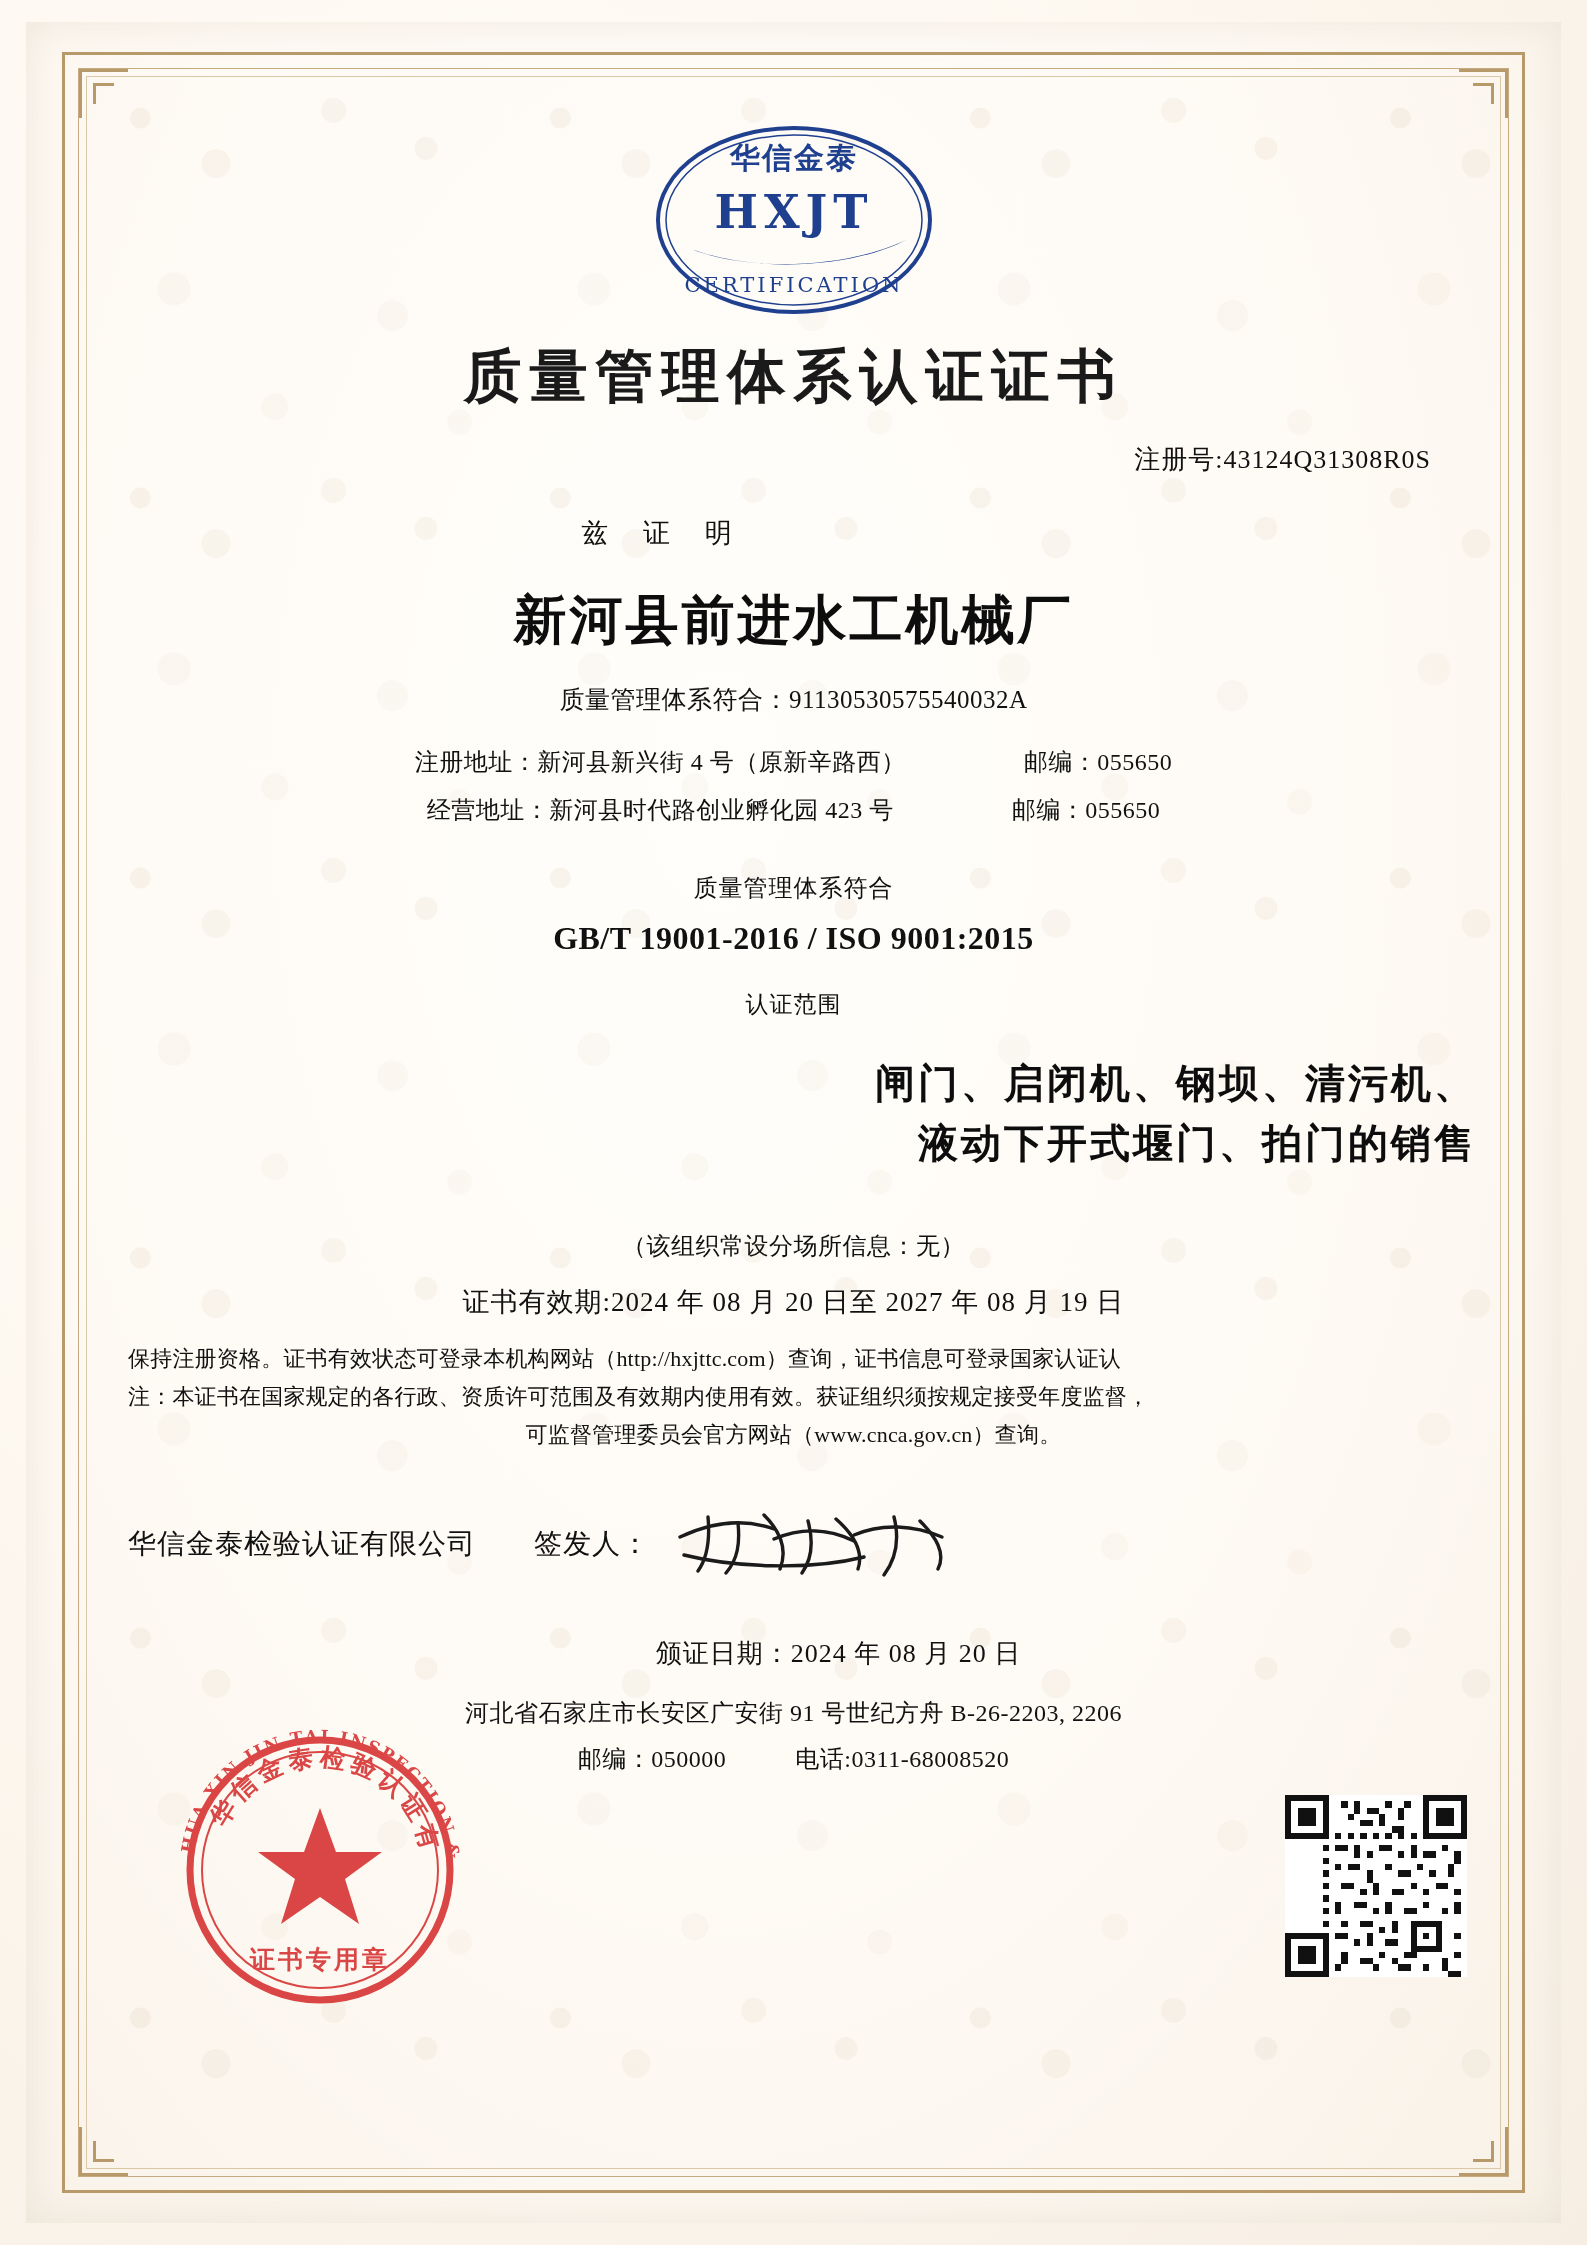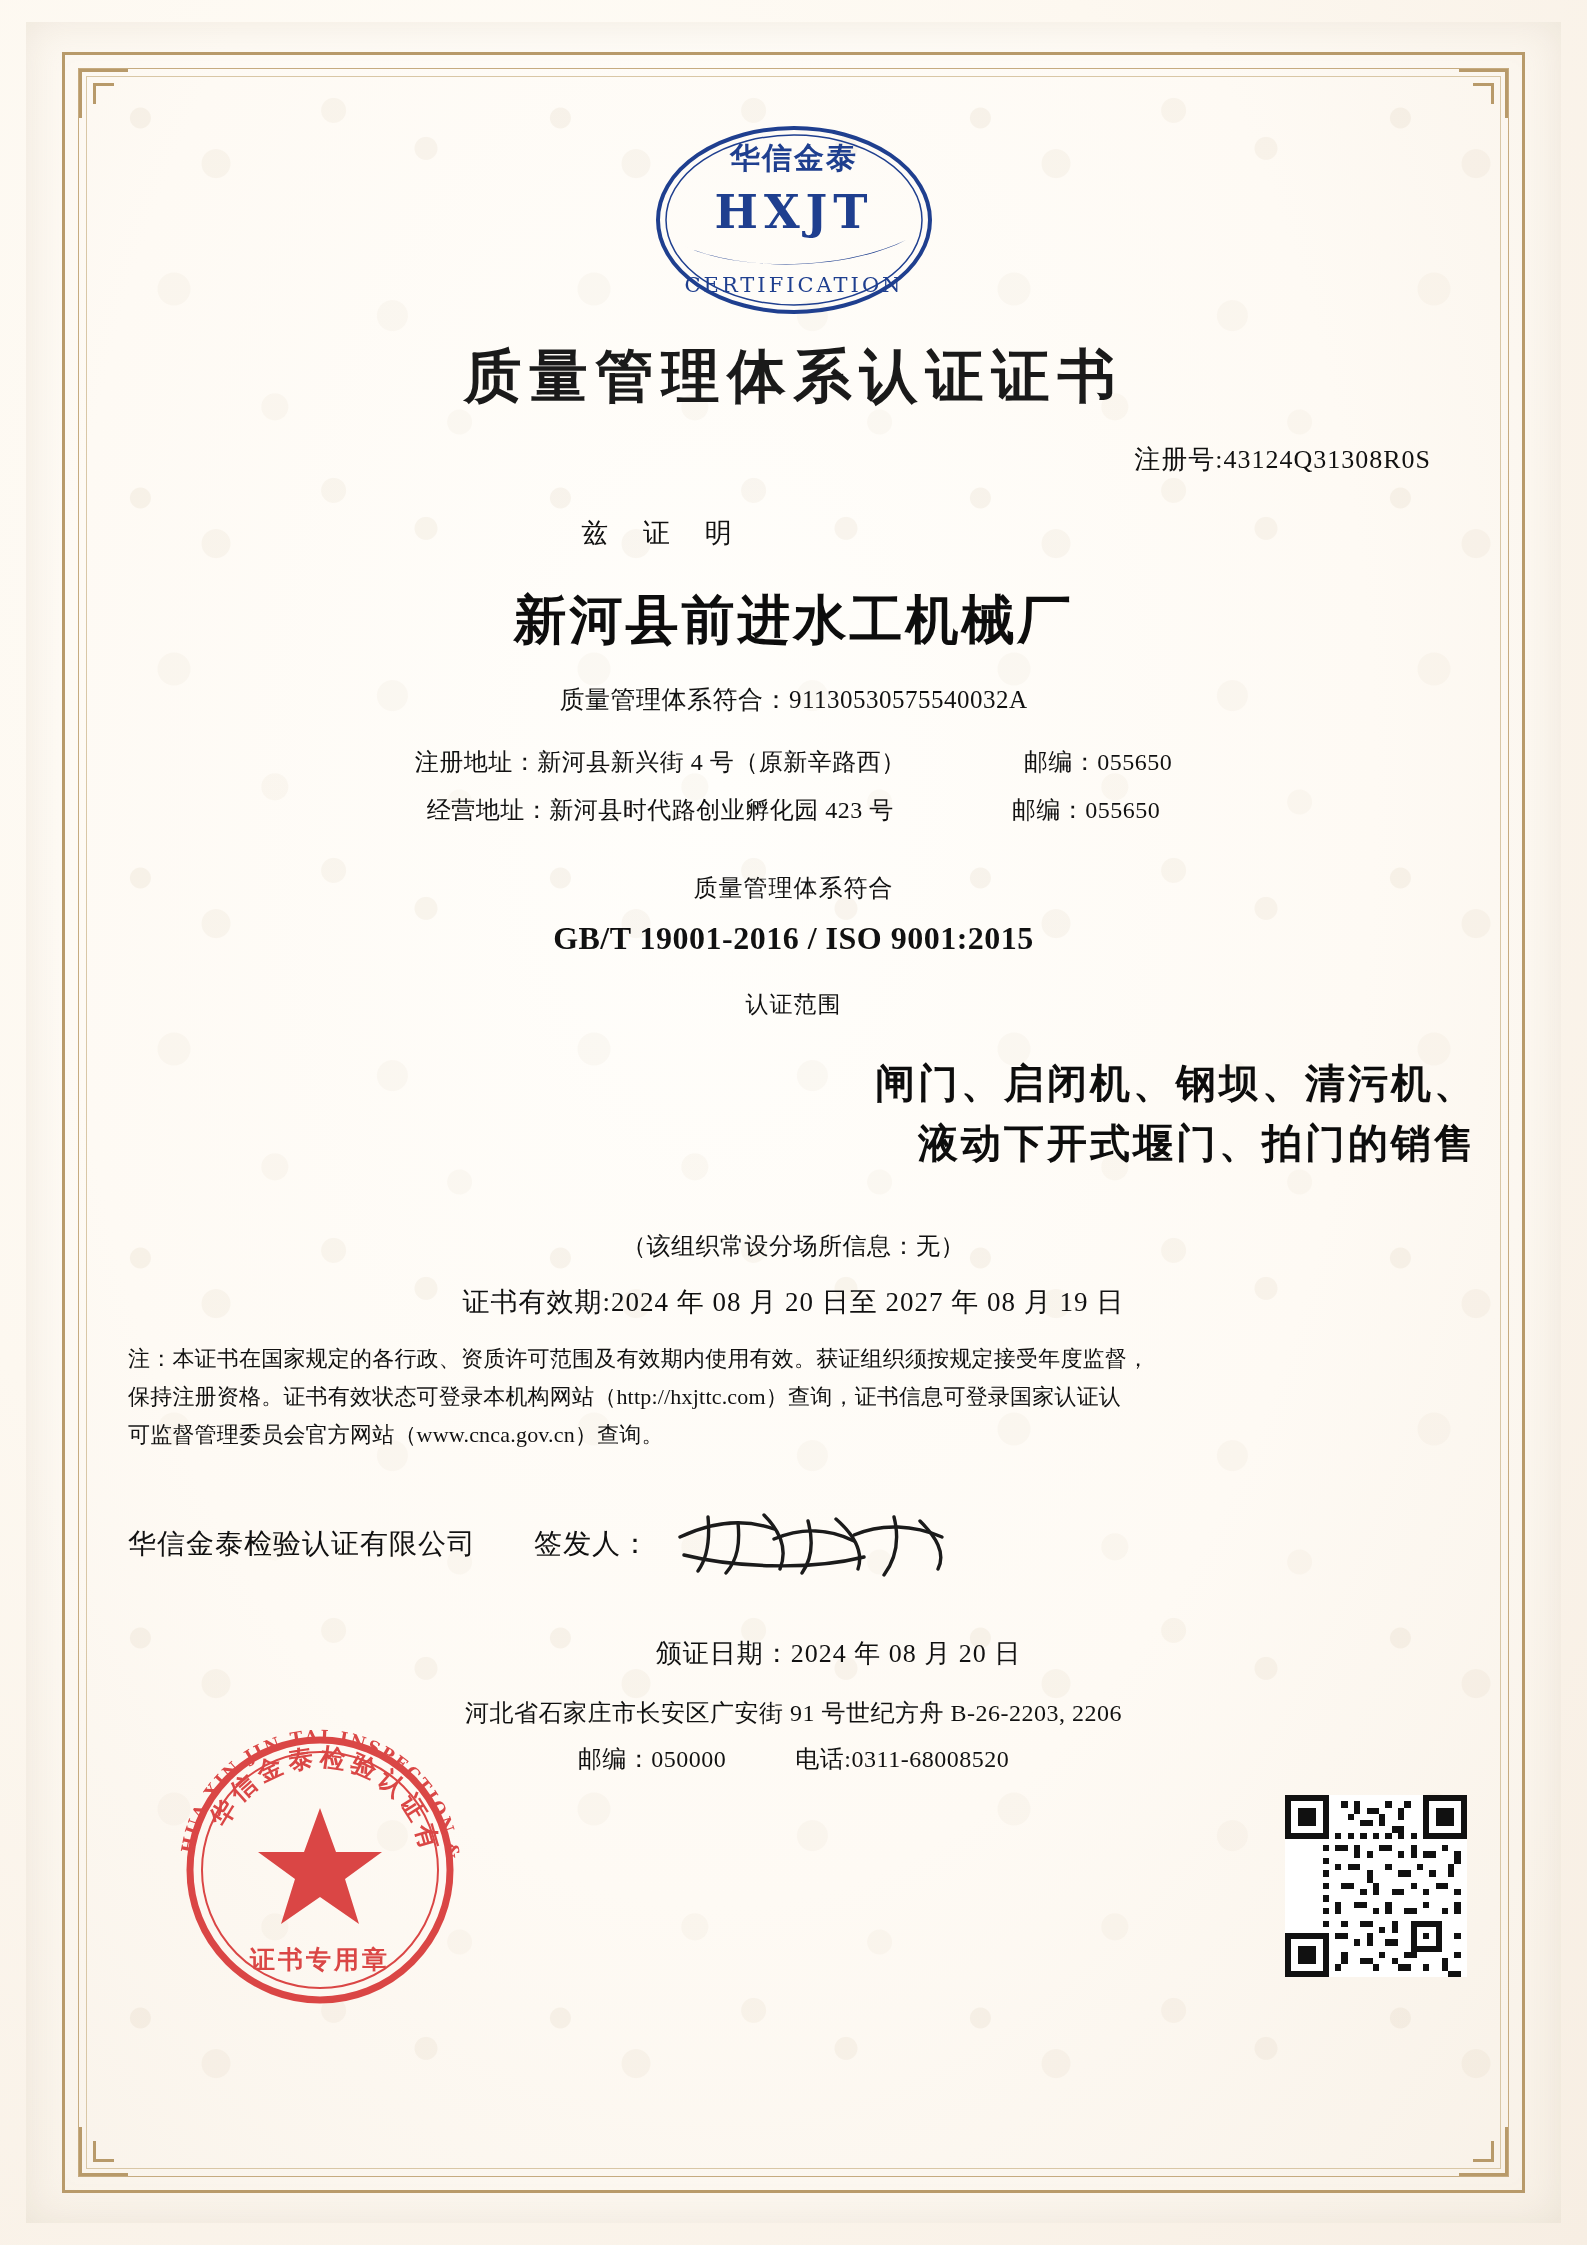--- a/index.html
+++ b/index.html
@@ -317,23 +317,23 @@
     <div class="standard">GB/T 19001-2016 / ISO 9001:2015</div>
 
     <div class="scope-label">认证范围</div>
     <div class="scope-line">闸门、启闭机、钢坝、清污机、</div>
     <div class="scope-line">液动下开式堰门、拍门的销售</div>
 
     <div class="branch-note">（该组织常设分场所信息：无）</div>
     <div class="validity">证书有效期:2024 年 08 月 20 日至 2027 年 08 月 19 日</div>
 
     <div class="note">
+      <div>保持注册资格。证书有效状态可登录本机构网站（http://hxjttc.com）查询，证书信息可登录国家认证认</div>
       <div>注：本证书在国家规定的各行政、资质许可范围及有效期内使用有效。获证组织须按规定接受年度监督，</div>
-      <div>保持注册资格。证书有效状态可登录本机构网站（http://hxjttc.com）查询，证书信息可登录国家认证认</div>
-      <div style="">可监督管理委员会官方网站（www.cnca.gov.cn）查询。</div>
+      <div style="text-align:center">可监督管理委员会官方网站（www.cnca.gov.cn）查询。</div>
     </div>
 
     <div class="sig-row">
       <span class="issuer-name">华信金泰检验认证有限公司</span>
       <span class="signer-label">签发人：</span>
       <span class="signature-svg">
         <svg width="300" height="90" viewBox="0 0 300 90" xmlns="http://www.w3.org/2000/svg">
           <g fill="none" stroke="#1b1b1b" stroke-width="3.4" stroke-linecap="round" stroke-linejoin="round">
             <path d="M12 42 C 46 26, 78 24, 106 34"></path>
             <path d="M40 22 C 42 44, 40 62, 30 76"></path>

